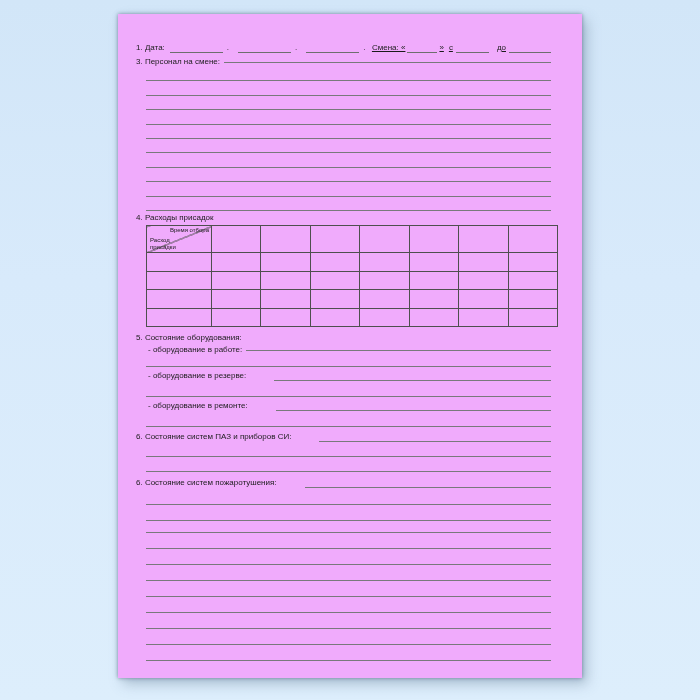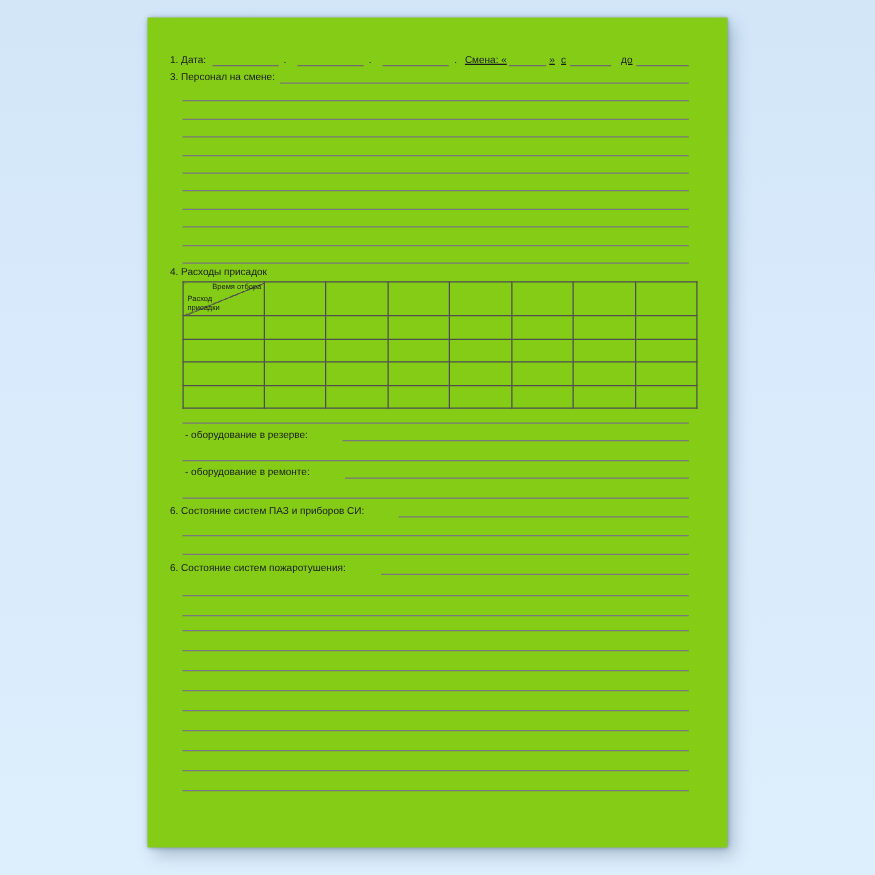--- a/index.html
+++ b/index.html
@@ -4,40 +4,40 @@
 <style>
   html,body{margin:0;padding:0;}
   body{
     width:700px;height:700px;overflow:hidden;position:relative;
     background:linear-gradient(180deg,#d2e6f8 0%,#d8eafb 40%,#ddeefc 100%);
     font-family:"Liberation Sans", sans-serif;
     color:#1b1b1b;
   }
   .paper{
     position:absolute;left:118px;top:14px;width:464px;height:664px;
-    background:#84cc16;
+    background:#f0abfc;
     box-shadow:0 0 4px rgba(96,118,142,.85), 5px 6px 12px rgba(110,135,160,.45);
     box-sizing:border-box;
     padding:29px 31px 0 18px;
     font-size:8px;line-height:10px;
   }
   .row{display:flex;align-items:flex-end;}
   .lbl{white-space:nowrap;}
   .useg{display:inline-block;border-bottom:1.2px solid #6e6e6e;height:8px;}
   .w53{width:53px;margin-left:5px;}
   .dot{margin:0 4px;}
   .date-row{height:10px;}
   .shift-group{margin-left:auto;display:flex;align-items:flex-end;white-space:nowrap;text-decoration:underline;}
   .shift-group .useg{height:8px;}
   .sg-num{width:30px;margin:0 2px;}
   .sg-from{width:33px;margin:0 3px;}
   .sg-to{width:42px;margin-left:3px;}
   .sg-word{margin-left:5px;}
   .lrow{display:flex;align-items:flex-end;height:10px;}
-  .lrow.h11{height:11px;}
+  .lrow.h11{height:11px;align-items:center;}
   .lrow.h12{height:12px;gap:24px;}
   .fill{flex:1;border-bottom:1.3px solid #78797b;height:2px;margin-left:4px;}
   .blank-line{border-bottom:1.3px solid #78797b;margin-left:10px;}
   .lines-13 .blank-line{height:13.4px;}
   .lines-2a .blank-line{height:14px;}
   .lines-2b .blank-line{height:15.5px;}
   .lines-s8 .blank-line{height:15px;}
   .lines-s8 .blank-line:first-child{height:10.5px;}
   .g11 .blank-line{height:11px;}
   .g15 .blank-line{height:15px;}
@@ -161,21 +161,26 @@
           <td></td>
           <td></td>
           <td></td>
           <td></td>
           <td></td>
           <td></td>
         </tr>
       </tbody>
   </table>
 
-
+  <div class="sec-label sec5-label">5. Состояние оборудования:</div>
+
+  <div class="lrow h11 sub-item">
+    <span class="lbl">- оборудование в работе:</span>
+    <span class="fill"></span>
+  </div>
   <div class="g11">
       <div class="blank-line"></div>
     </div>
 
   <div class="lrow h12 sub-item m2">
     <span class="lbl">- оборудование в резерве:</span>
     <span class="fill"></span>
   </div>
   <div class="g15">
       <div class="blank-line"></div>

